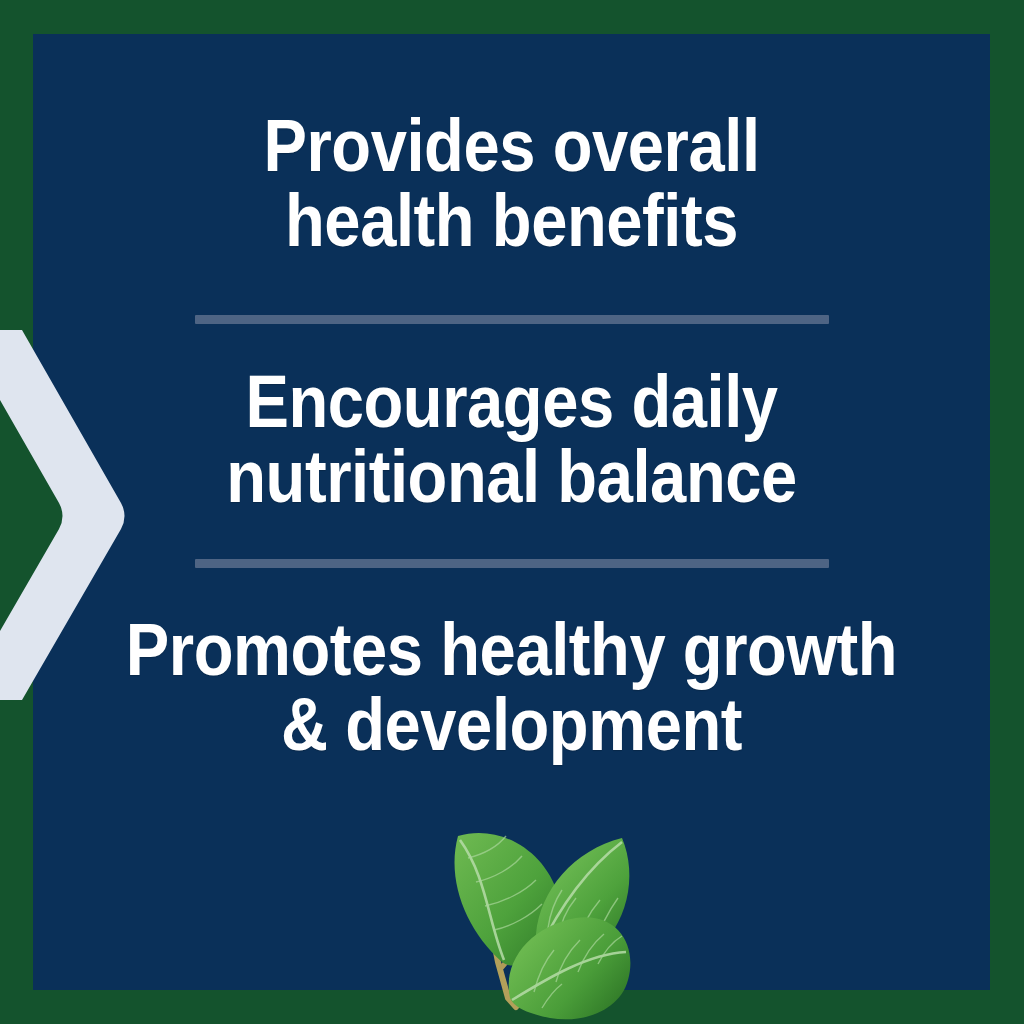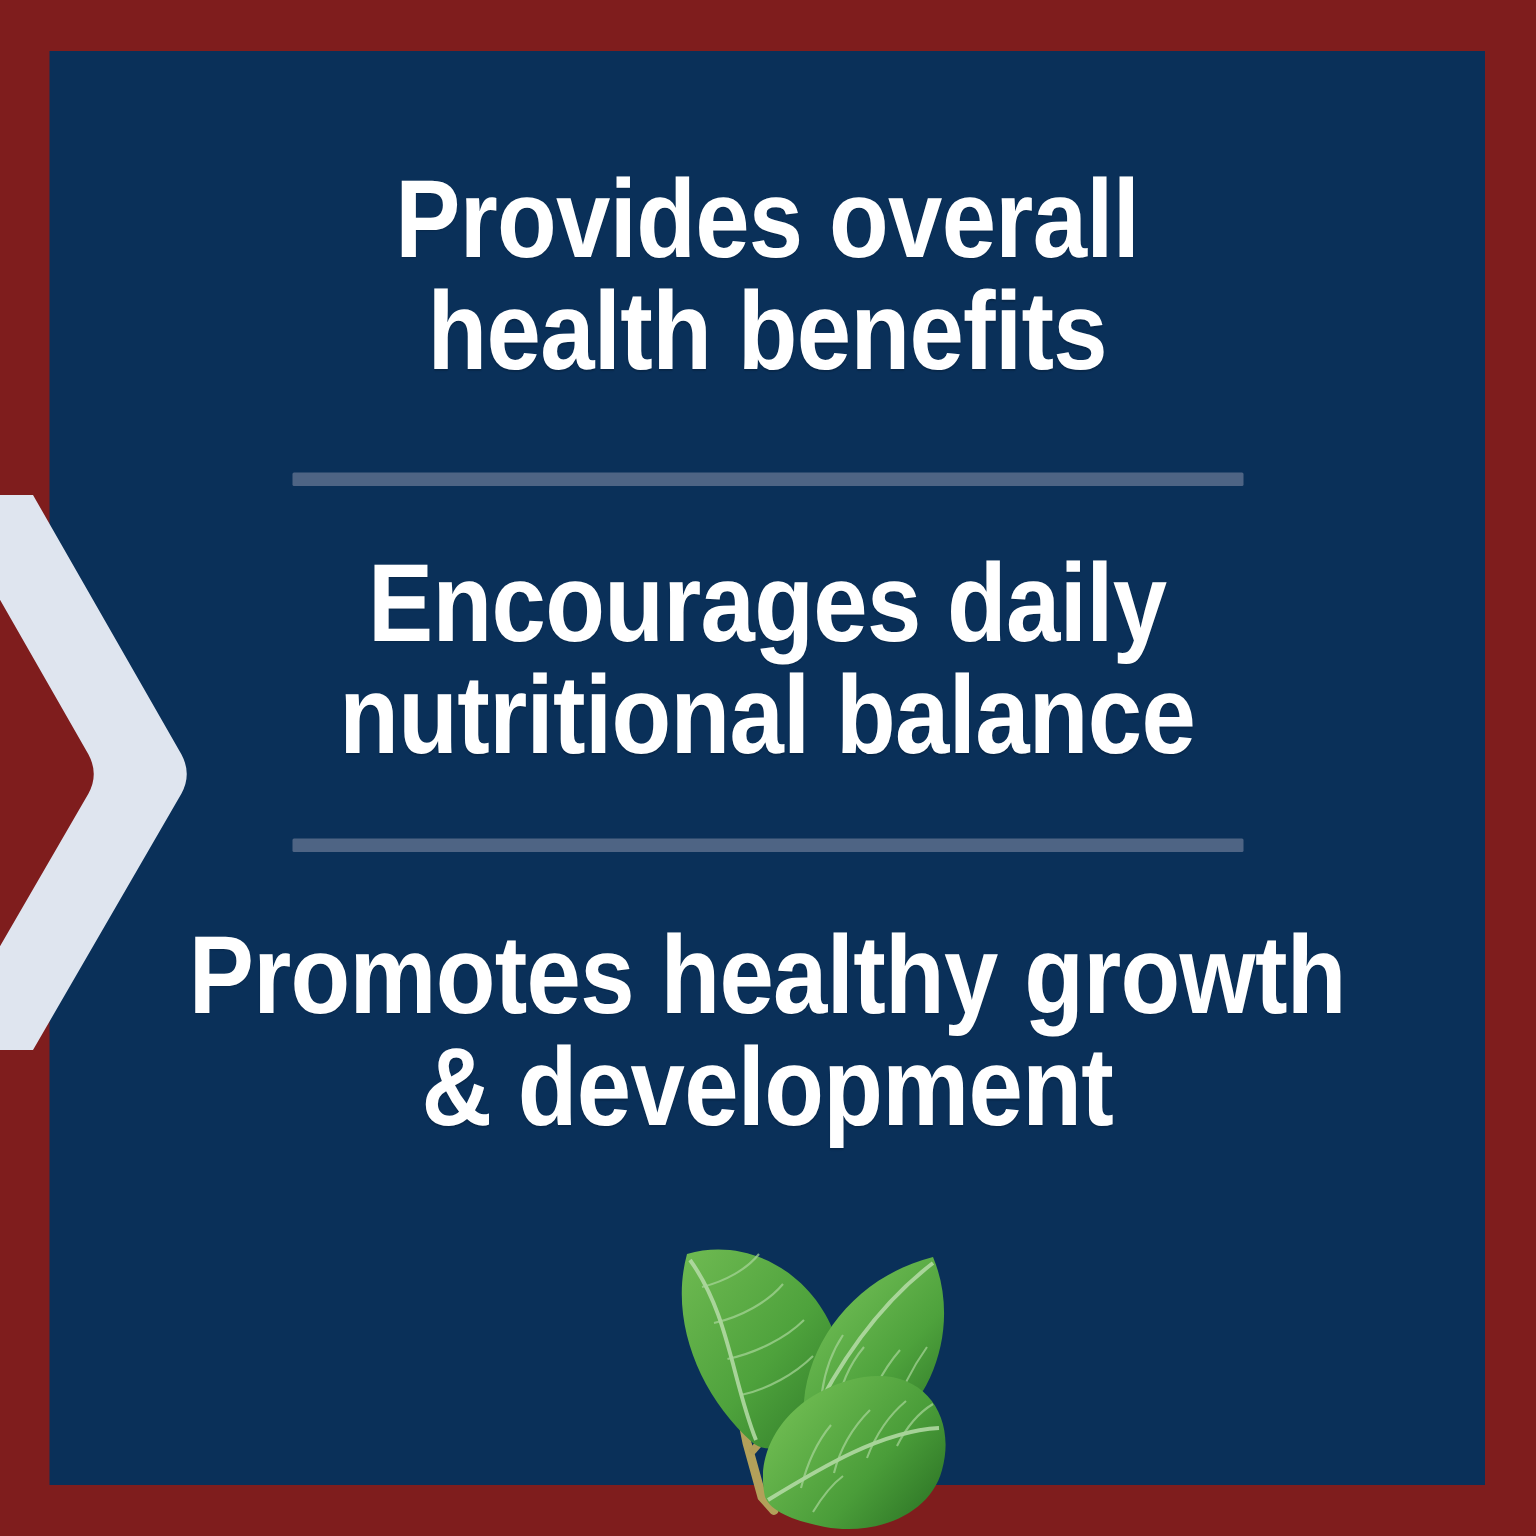--- a/index.html
+++ b/index.html
@@ -10,21 +10,21 @@
     width: 1024px;
     height: 1024px;
     overflow: hidden;
     font-family: "Liberation Sans", sans-serif;
   }
 
   #stage {
     position: relative;
     width: 1024px;
     height: 1024px;
-    background: #7f1d1d;
+    background: #14532d;
     overflow: hidden;
   }
 
   
   #panel-svg {
     position: absolute;
     left: 0;
     top: 0;
     width: 1024px;
     height: 1024px;

